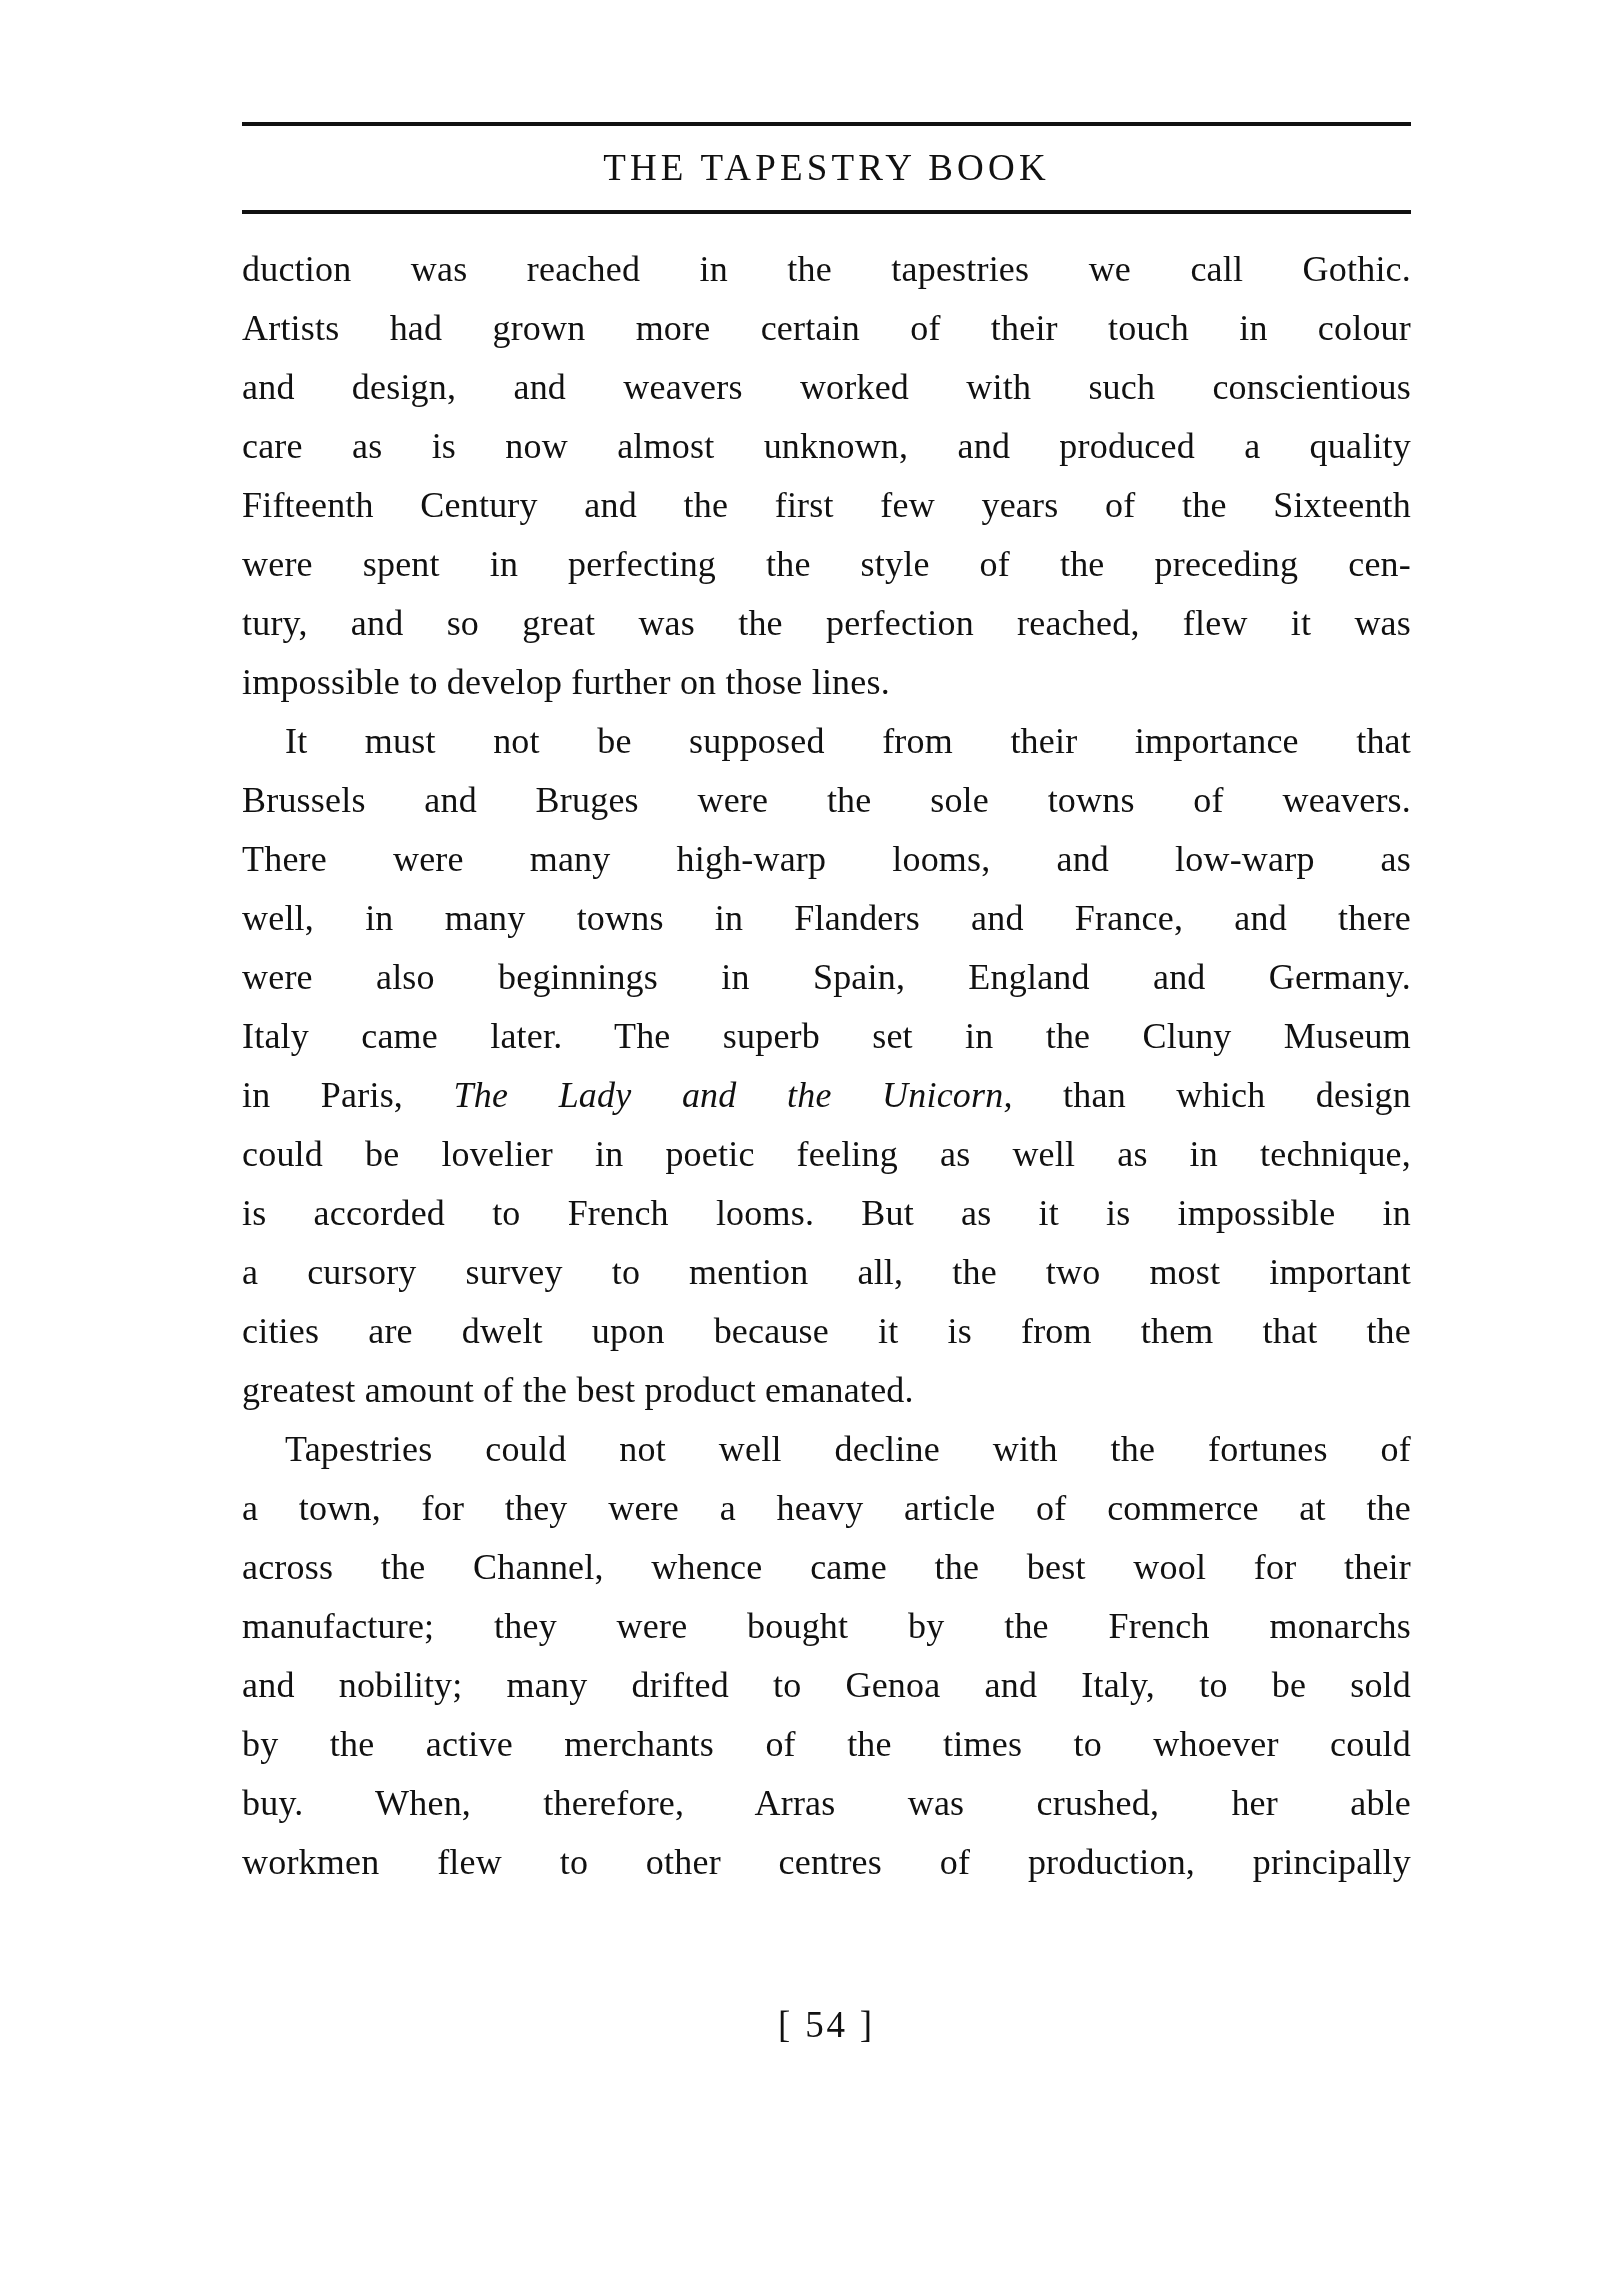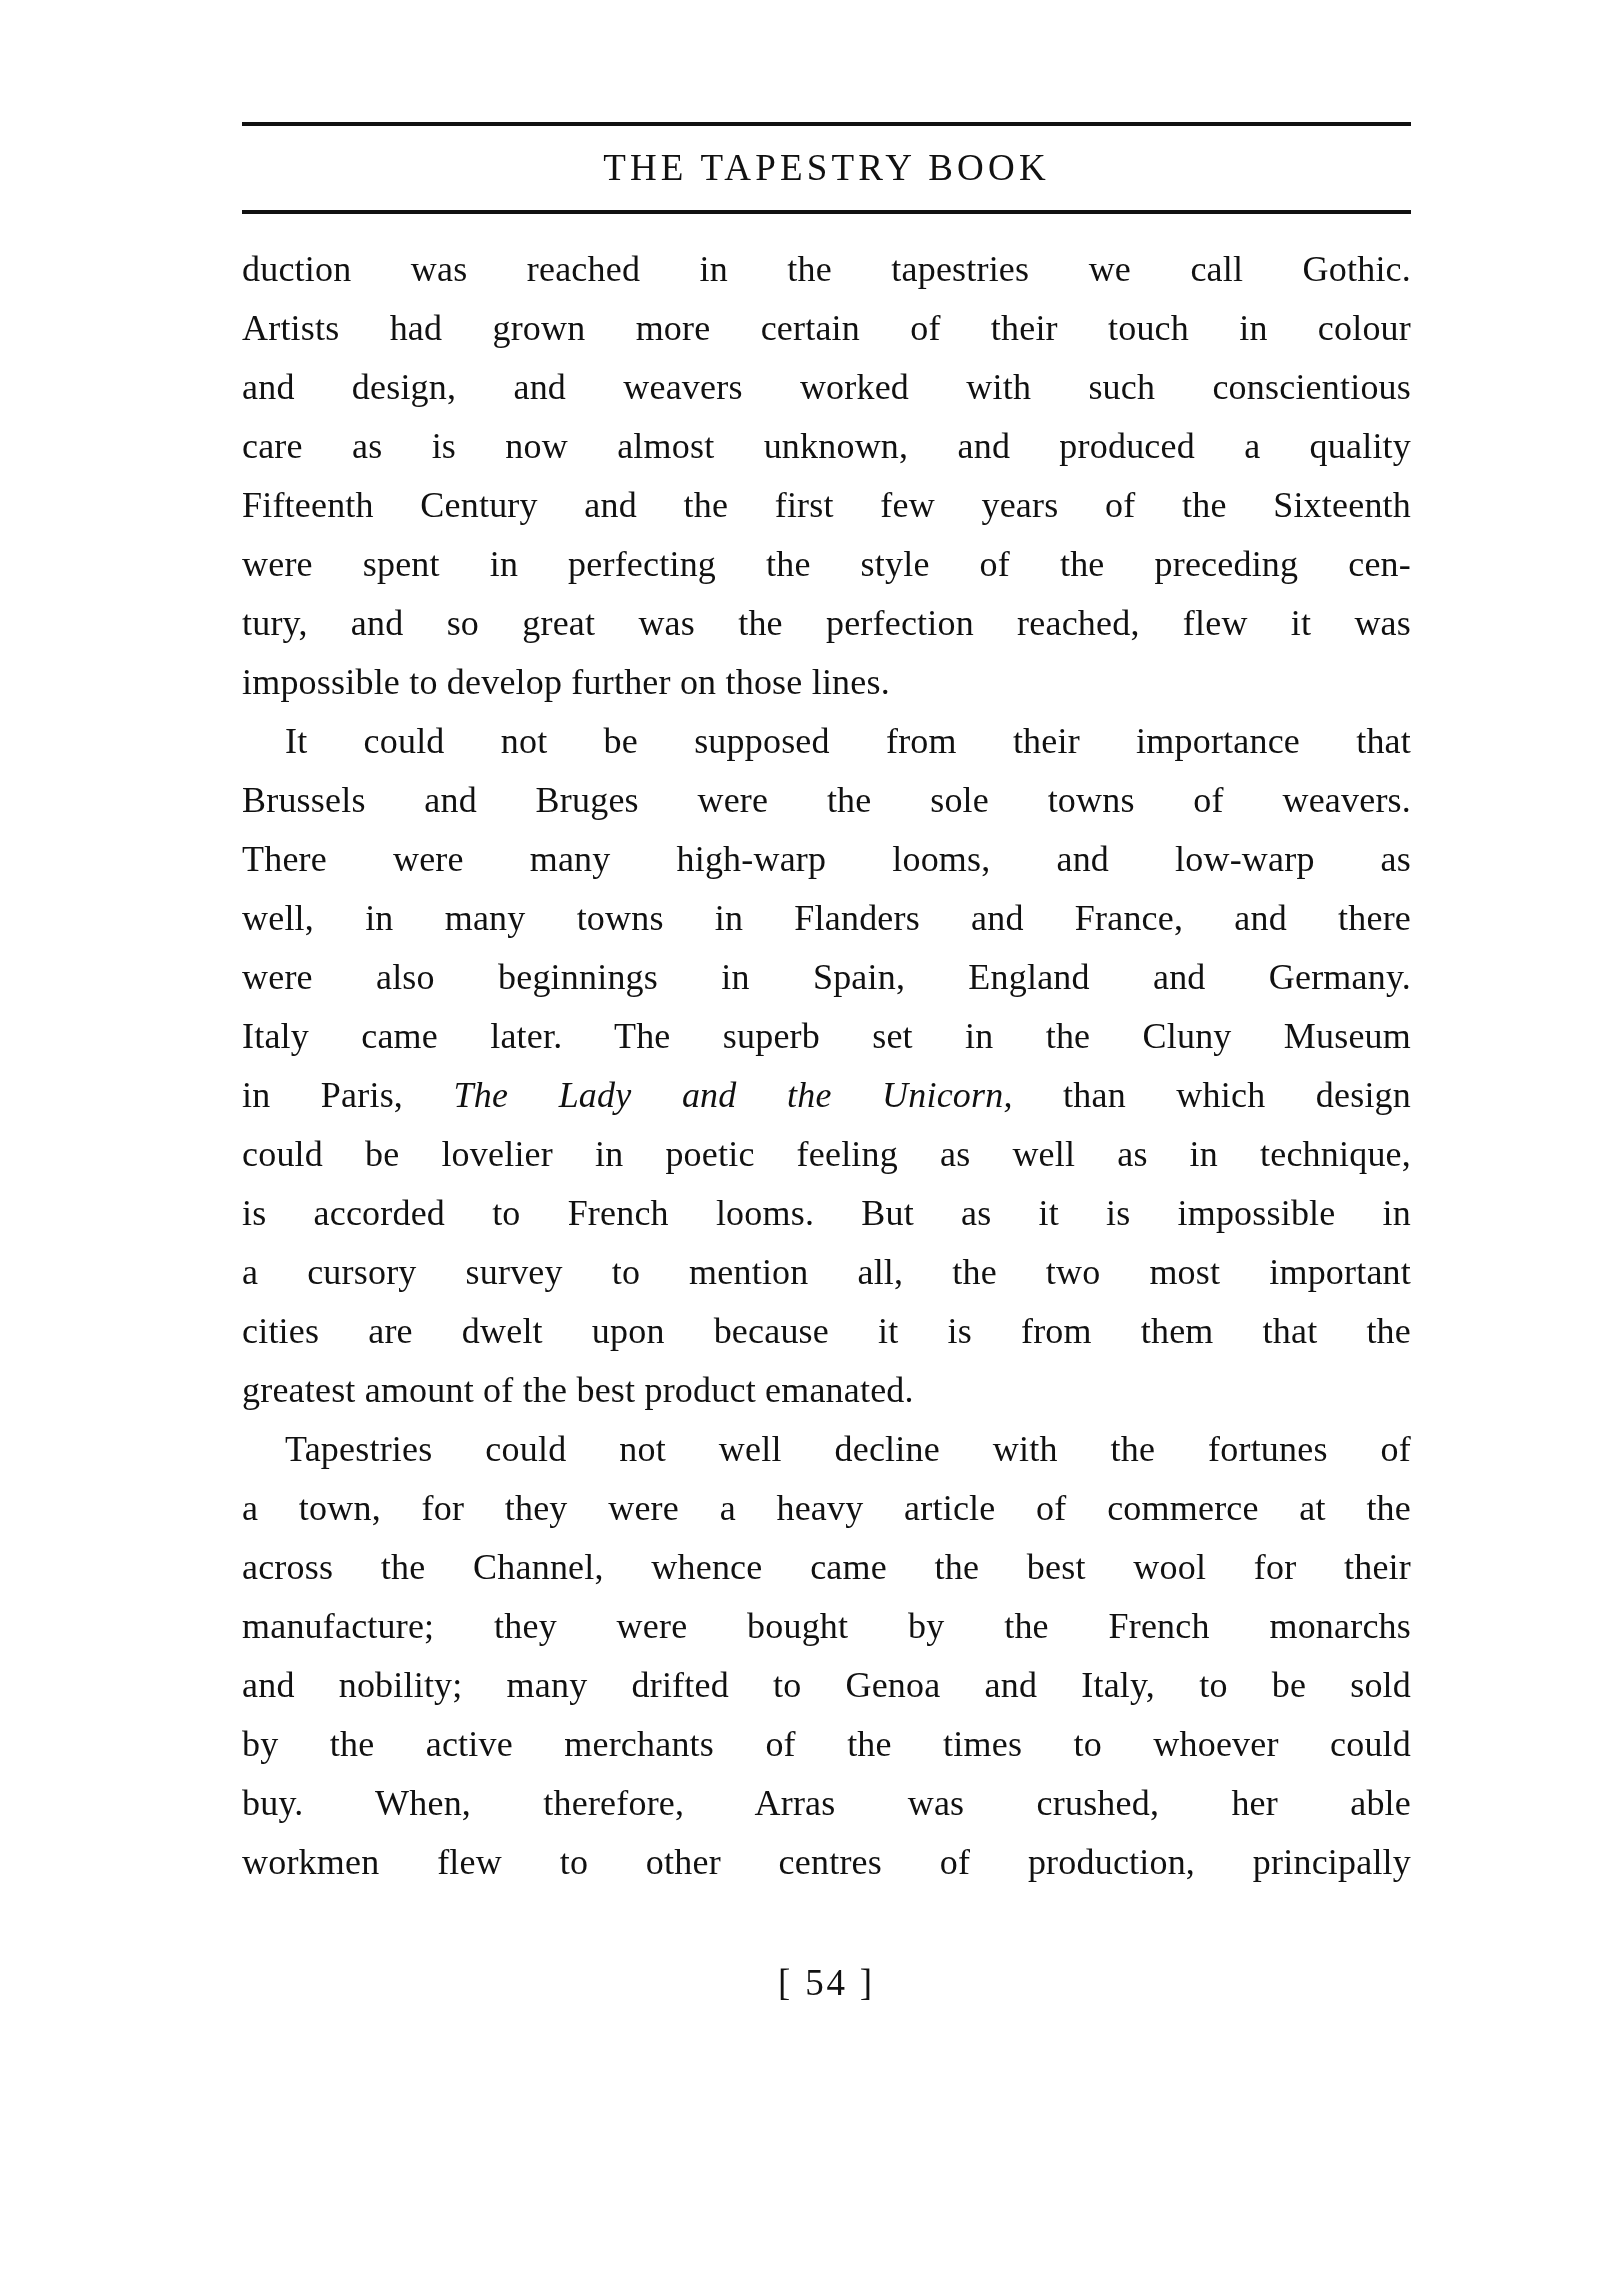--- a/index.html
+++ b/index.html
@@ -60,21 +60,21 @@
       text-align-last: left;
     }
     .line.indent {
       padding-left: 43px;
     }
     .line em {
       font-style: italic;
     }
     .folio {
       position: absolute;
-      top: 1958px;
+      top: 2000px;
       left: 0;
       width: 1169px;
       text-align: center;
       font-size: 37px;
       line-height: 49px;
       letter-spacing: 2.8px;
     }
   </style>
 </head>
 <body>
@@ -89,21 +89,21 @@
         <span class="line">duction was reached in the tapestries we call Gothic.</span>
         <span class="line">Artists had grown more certain of their touch in colour</span>
         <span class="line">and design, and weavers worked with such conscientious</span>
         <span class="line">care as is now almost unknown, and produced a quality</span>
         <span class="line">Fifteenth Century and the first few years of the Sixteenth</span>
         <span class="line">were spent in perfecting the style of the preceding cen-</span>
         <span class="line">tury, and so great was the perfection reached, flew it was</span>
         <span class="line last">impossible to develop further on those lines.</span>
       </div>
       <div>
-        <span class="line indent">It could not be supposed from their importance that</span>
+        <span class="line indent">It must not be supposed from their importance that</span>
         <span class="line">Brussels and Bruges were the sole towns of weavers.</span>
         <span class="line">There were many high-warp looms, and low-warp as</span>
         <span class="line">well, in many towns in Flanders and France, and there</span>
         <span class="line">were also beginnings in Spain, England and Germany.</span>
         <span class="line">Italy came later.  The superb set in the Cluny Museum</span>
         <span class="line"><span>in Paris, </span><em>The Lady and the Unicorn,</em><span> than which design</span></span>
         <span class="line">could be lovelier in poetic feeling as well as in technique,</span>
         <span class="line">is accorded to French looms.  But as it is impossible in</span>
         <span class="line">a cursory survey to mention all, the two most important</span>
         <span class="line">cities are dwelt upon because it is from them that the</span>

